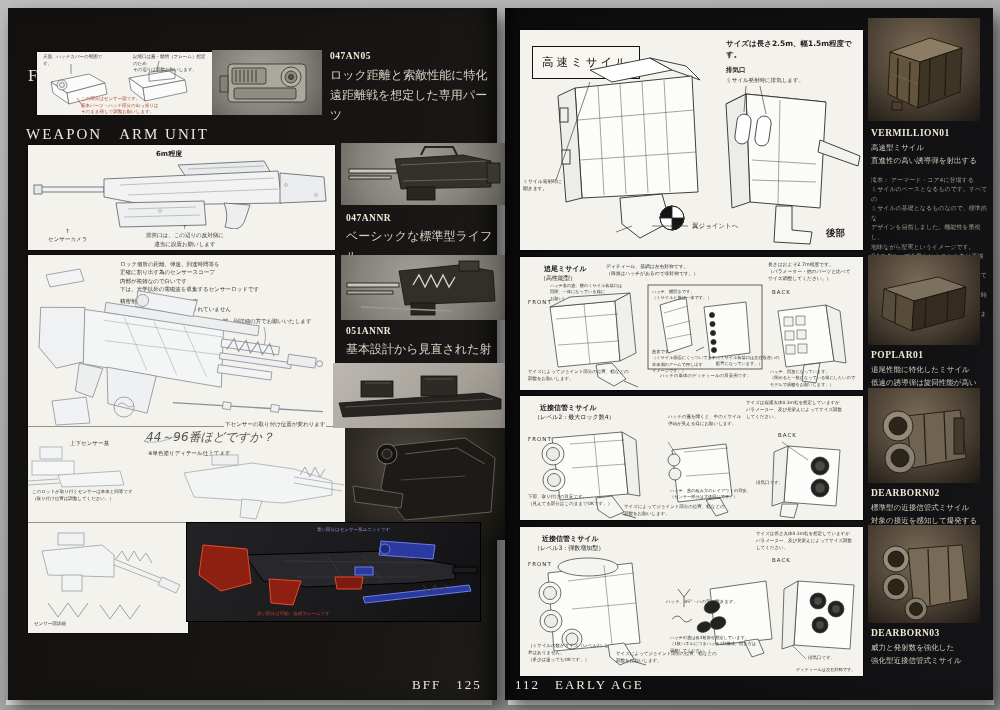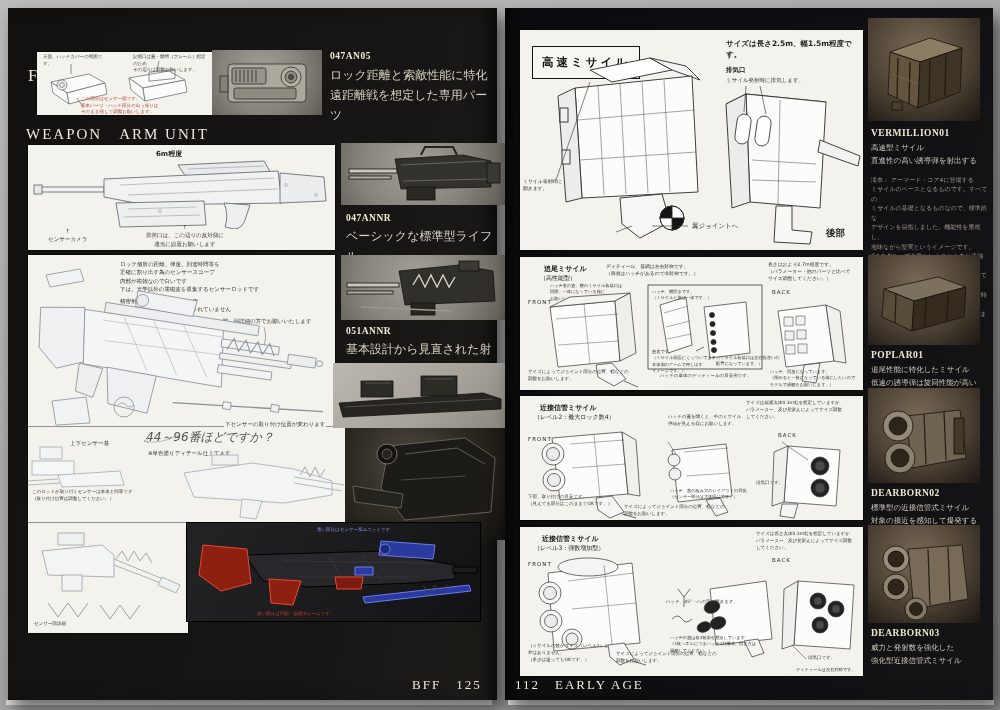--- a/index.html
+++ b/index.html
@@ -42,21 +42,21 @@
 
   
   .ann{color:#33322f;font-size:5.5px;line-height:1.5;}
   .ann-b{color:#1d1c1a;font-weight:bold;}
   .hand{color:#55534e;font-size:12px;font-style:italic;}
   .panel-title{color:#1b1a18;font-weight:bold;font-size:7px;line-height:1.45;}
   .frontback{color:#2c2b29;font-size:5.5px;letter-spacing:1px;}
   .micro-red{color:#b23a2a;font-size:4.5px;line-height:1.45;}
   .micro-blk{color:#3a3935;font-size:4.5px;line-height:1.45;}
 
-  .hs-box{border:1.5px solid #141311;color:#141311;font-weight:bold;font-size:11.5px;
+  .hs-box{border:1.5px solid #141311;color:#141311;font-weight:normal;font-size:11.5px;
           letter-spacing:3px;padding:8px 9px;background:#f7f6f1;}
   svg{display:block;}
 </style>
 </head>
 <body>
 
 <div class="page-under" style="left:6px;top:700px;width:486px;height:5px;"></div>
 <div id="left-page" class="page">
 
   <div class="abs serif hdr-serif" style="left:20px;top:58px;font-size:17px;">FCS</div>

